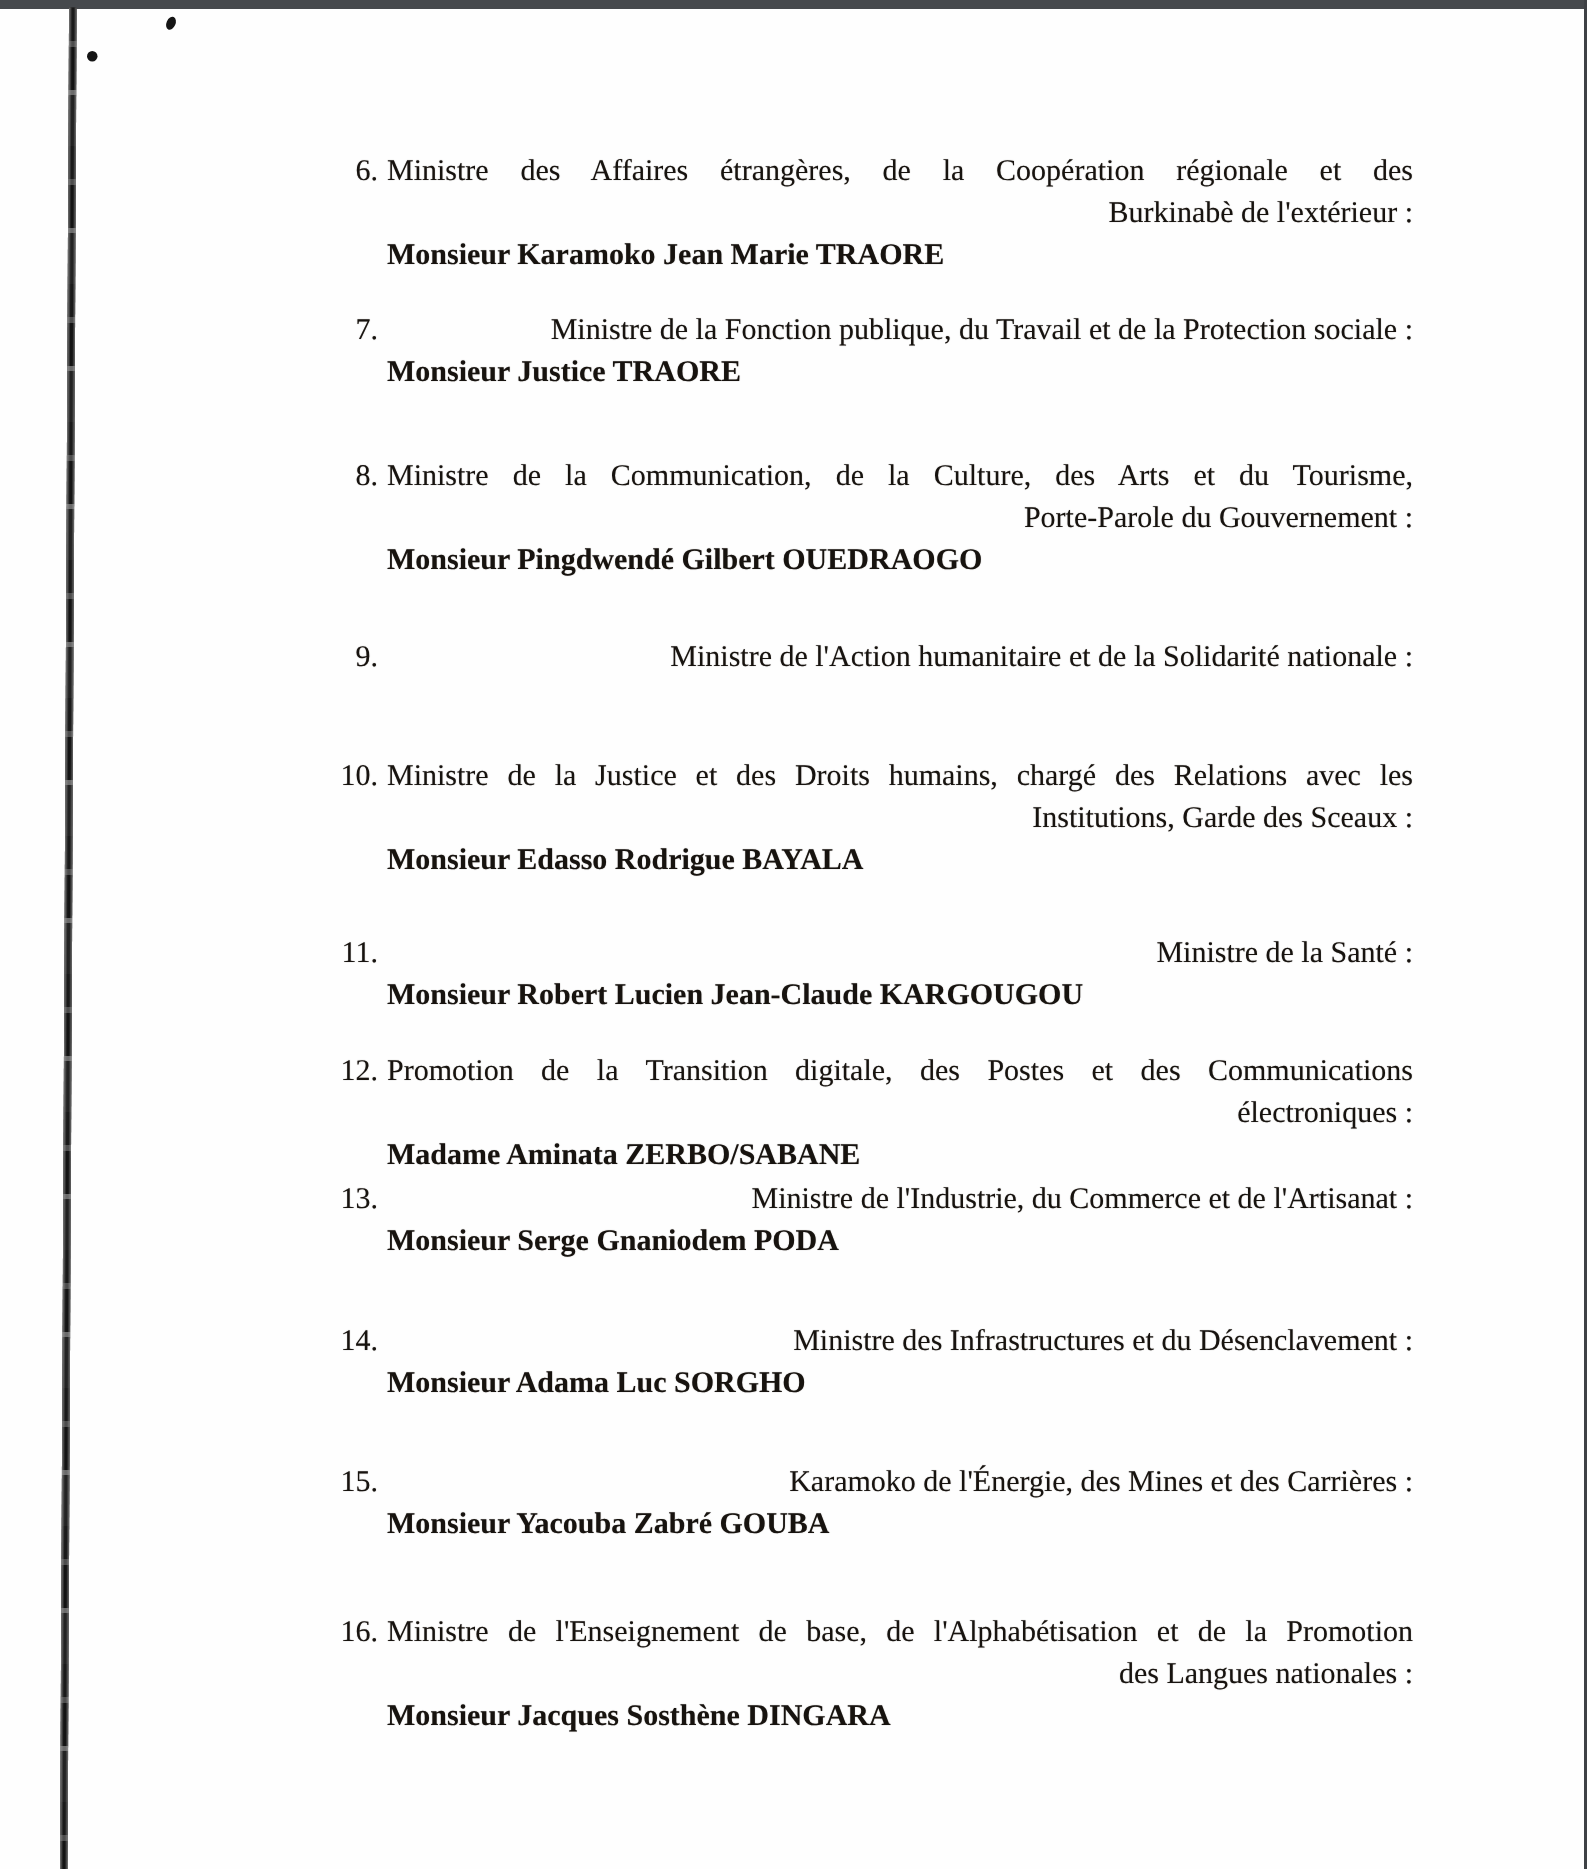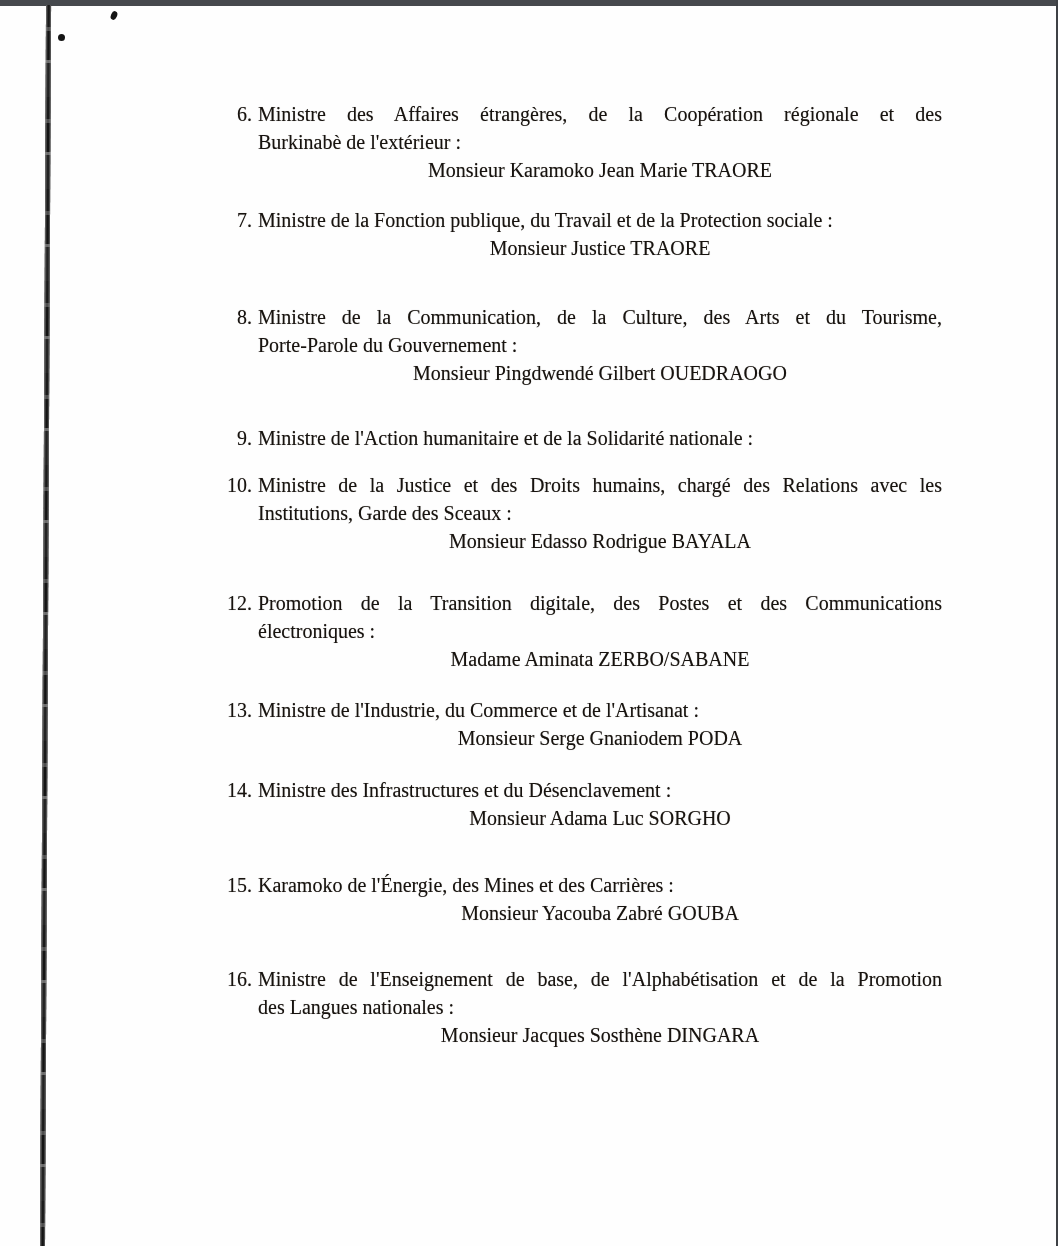--- a/index.html
+++ b/index.html
@@ -43,31 +43,31 @@
     font-size: 20px;
     line-height: 28px;
   }
   .item .num {
     position: absolute; left: 0; top: 0;
     width: 28px; text-align: right;
     display: inline-block;
   }
   .tline { min-height: 28px; }
   .jfull { text-align: justify; text-align-last: justify; }
-  .jlast { text-align: left; }
-  .name  { font-weight: normal; text-align: center; }
+  .jlast { text-align: right; }
+  .name  { font-weight: bold; }
 
   
   .doc > .item:nth-of-type(2)  { margin-top: 22px; }
   .doc > .item:nth-of-type(3)  { margin-top: 41px; }
   .doc > .item:nth-of-type(4)  { margin-top: 37px; }
-  .doc > .item:nth-of-type(5)  { margin-top: 19px; }
+  .doc > .item:nth-of-type(5)  { margin-top: 51px; }
   .doc > .item:nth-of-type(6)  { margin-top: 34px; }
   .doc > .item:nth-of-type(7)  { margin-top: 23px; }
-  .doc > .item:nth-of-type(8)  { margin-top: 24px; }
+  .doc > .item:nth-of-type(8)  { margin-top: 1px; }
   .doc > .item:nth-of-type(9)  { margin-top: 39px; }
   .doc > .item:nth-of-type(10) { margin-top: 38px; }
   .doc > .item:nth-of-type(11) { margin-top: 44px; }
 </style>
 </head>
 <body>
 
 <div class="page">
   <div class="top-edge"></div>
   <div class="right-edge"></div>
@@ -112,20 +112,27 @@
 
       <div class="item">
         <span class="num">10.</span>
         <div class="title">
           <div class="tline jfull">Ministre de la Justice et des Droits humains, chargé des Relations avec les</div>
           <div class="tline jlast">Institutions, Garde des Sceaux :</div>
         </div>
         <div class="name">Monsieur Edasso Rodrigue BAYALA</div>
       </div>
 
+      <div class="item">
+        <span class="num">11.</span>
+        <div class="title">
+          <div class="tline jlast">Ministre de la Santé :</div>
+        </div>
+        <div class="name">Monsieur Robert Lucien Jean-Claude KARGOUGOU</div>
+      </div>
 
       <div class="item">
         <span class="num">12.</span>
         <div class="title">
           <div class="tline jfull">Promotion de la Transition digitale, des Postes et des Communications</div>
           <div class="tline jlast">électroniques :</div>
         </div>
         <div class="name">Madame Aminata ZERBO/SABANE</div>
       </div>
 

